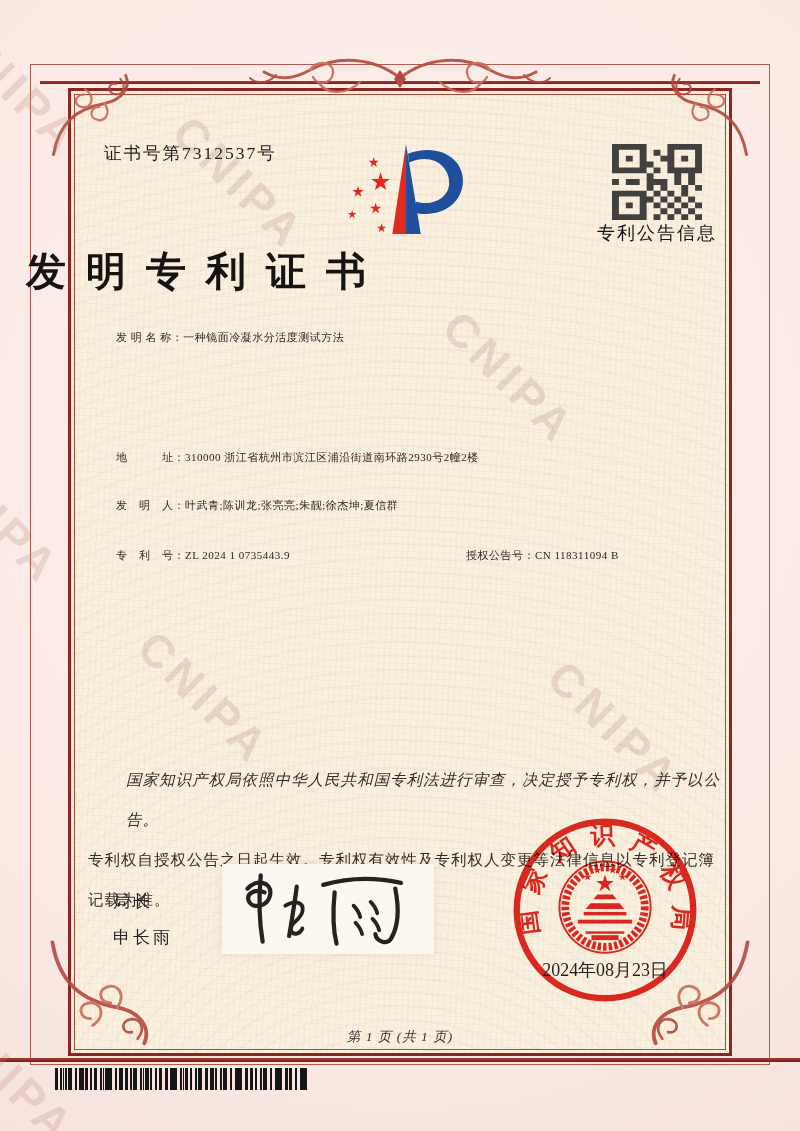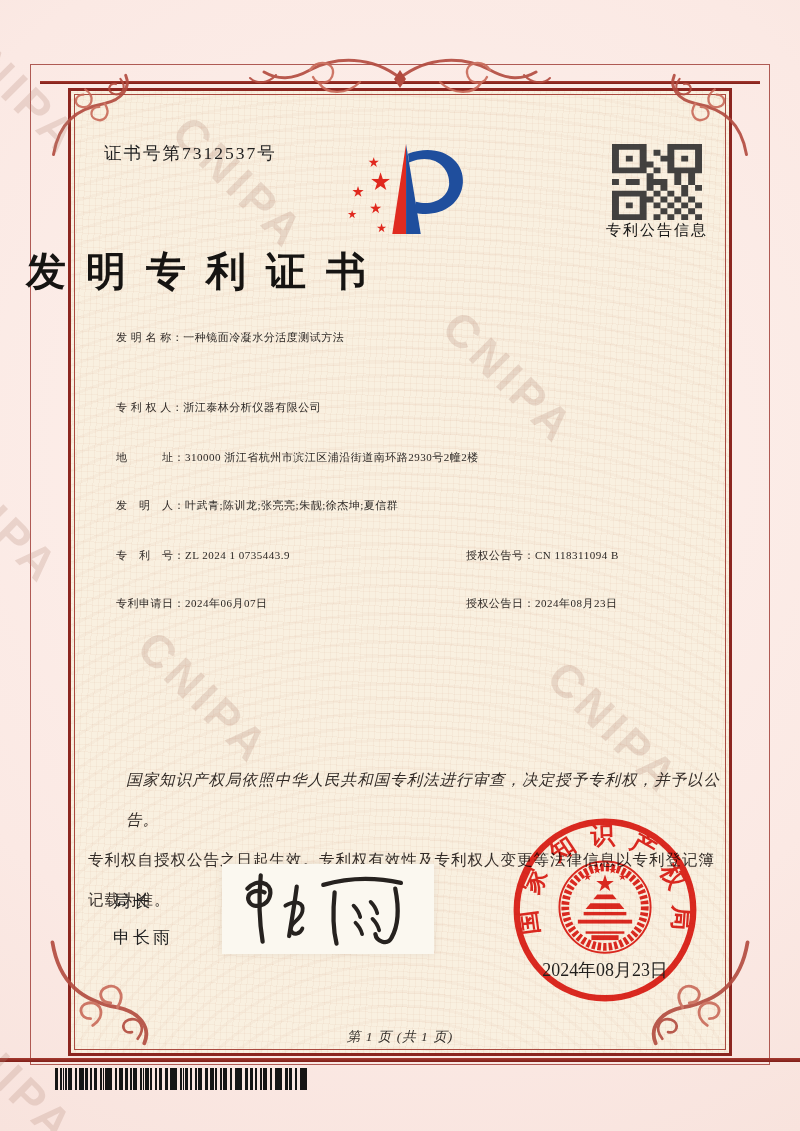--- a/index.html
+++ b/index.html
@@ -25,21 +25,21 @@
   .ornament{position:absolute;z-index:1;}
   
   .wm{position:absolute;z-index:1;font-family:"Liberation Sans",sans-serif;font-weight:bold;
       font-size:46px;letter-spacing:5px;color:rgba(178,136,121,.25);
       transform:rotate(45deg);transform-origin:left top;white-space:nowrap;pointer-events:none;}
   
   .cert-no{position:absolute;left:104px;top:141px;font-size:17.5px;letter-spacing:2px;color:#1f1f1f;z-index:2;}
   .logo{position:absolute;left:342px;top:140px;width:132px;height:98px;z-index:2;}
   .qr{position:absolute;left:612px;top:144px;width:90px;height:76px;z-index:2;filter:blur(.6px);opacity:.88;}
   .qr-caption{position:absolute;left:592px;top:221px;width:130px;text-align:center;
-      font-size:15px;letter-spacing:2px;color:#141414;z-index:2;}
+      font-size:18px;letter-spacing:2px;color:#141414;z-index:2;}
   .title{position:absolute;left:0;right:0;top:238px;margin:6px;
       font-size:40px;font-weight:bold;letter-spacing:20px;text-indent:20px;color:#161412;z-index:2;}
   .frow{position:absolute;left:116px;white-space:nowrap;font-size:11px;color:#2b2725;
       letter-spacing:.5px;z-index:2;width:630px;}
   .flabel{color:#302a27;}
   .pair2{position:absolute;left:350px;top:0;}
   .r1{top:330px}.r2{top:400px}.r3{top:450px}.r4{top:498px}
   .r5{top:548px}.r6{top:596px}.r7{top:642px}.r8{top:690px}
   .statement{position:absolute;left:88px;top:760px;width:632px;z-index:2;
       font-size:15.5px;line-height:40px;letter-spacing:1px;color:#332c28;}
@@ -152,36 +152,29 @@
       <path fill="#2a2a2a" d="M0 0h1v1h-1zM1 0h1v1h-1zM2 0h1v1h-1zM3 0h1v1h-1zM4 0h1v1h-1zM8 0h1v1h-1zM9 0h1v1h-1zM10 0h1v1h-1zM11 0h1v1h-1zM12 0h1v1h-1zM0 1h1v1h-1zM4 1h1v1h-1zM6 1h1v1h-1zM8 1h1v1h-1zM12 1h1v1h-1zM0 2h1v1h-1zM2 2h1v1h-1zM4 2h1v1h-1zM7 2h1v1h-1zM8 2h1v1h-1zM10 2h1v1h-1zM12 2h1v1h-1zM0 3h1v1h-1zM4 3h1v1h-1zM5 3h1v1h-1zM8 3h1v1h-1zM12 3h1v1h-1zM0 4h1v1h-1zM1 4h1v1h-1zM2 4h1v1h-1zM3 4h1v1h-1zM4 4h1v1h-1zM6 4h1v1h-1zM8 4h1v1h-1zM9 4h1v1h-1zM10 4h1v1h-1zM11 4h1v1h-1zM12 4h1v1h-1zM5 5h1v1h-1zM9 5h1v1h-1zM11 5h1v1h-1zM0 6h1v1h-1zM2 6h1v1h-1zM3 6h1v1h-1zM5 6h1v1h-1zM6 6h1v1h-1zM7 6h1v1h-1zM9 6h1v1h-1zM11 6h1v1h-1zM5 7h1v1h-1zM7 7h1v1h-1zM10 7h1v1h-1zM12 7h1v1h-1zM0 8h1v1h-1zM1 8h1v1h-1zM2 8h1v1h-1zM3 8h1v1h-1zM4 8h1v1h-1zM6 8h1v1h-1zM8 8h1v1h-1zM10 8h1v1h-1zM0 9h1v1h-1zM4 9h1v1h-1zM5 9h1v1h-1zM7 9h1v1h-1zM9 9h1v1h-1zM11 9h1v1h-1zM0 10h1v1h-1zM2 10h1v1h-1zM4 10h1v1h-1zM6 10h1v1h-1zM8 10h1v1h-1zM10 10h1v1h-1zM12 10h1v1h-1zM0 11h1v1h-1zM4 11h1v1h-1zM7 11h1v1h-1zM9 11h1v1h-1zM11 11h1v1h-1zM0 12h1v1h-1zM1 12h1v1h-1zM2 12h1v1h-1zM3 12h1v1h-1zM4 12h1v1h-1zM6 12h1v1h-1zM8 12h1v1h-1zM10 12h1v1h-1zM12 12h1v1h-1z"></path>
     </svg>
   </div>
   <div class="qr-caption">专利公告信息</div>
 
   <h1 class="title">发明专利证书</h1>
 
   <div class="frow r1">
     <span class="flabel">发 明 名 称：</span><span class="fvalue">一种镜面冷凝水分活度测试方法</span>
   </div>
-  <div class="frow r2">
-    <span class="flabel">专 利 权 人：</span><span class="fvalue">浙江泰林分析仪器有限公司</span>
-  </div>
   <div class="frow r3">
     <span class="flabel">地　　　址：</span><span class="fvalue">310000 浙江省杭州市滨江区浦沿街道南环路2930号2幢2楼</span>
   </div>
   <div class="frow r4">
     <span class="flabel">发　明　人：</span><span class="fvalue">叶武青;陈训龙;张亮亮;朱靓;徐杰坤;夏信群</span>
   </div>
   <div class="frow r5">
     <span class="flabel">专　利　号：</span><span class="fvalue">ZL 2024 1 0735443.9</span>
     <span class="pair2"><span class="flabel">授权公告号：</span><span class="fvalue">CN 118311094 B</span></span>
-  </div>
-  <div class="frow r6">
-    <span class="flabel">专利申请日：</span><span class="fvalue">2024年06月07日</span>
-    <span class="pair2"><span class="flabel">授权公告日：</span><span class="fvalue">2024年08月23日</span></span>
   </div>
 
   <div class="statement">
     <p>国家知识产权局依照中华人民共和国专利法进行审查，决定授予专利权，并予以公告。</p>
     <p>专利权自授权公告之日起生效。专利权有效性及专利权人变更等法律信息以专利登记簿记载为准。</p>
   </div>
 
   <div class="sig-label sig-t">局长</div>
   <div class="sig-label sig-n">申长雨</div>
   <div class="sig-box">

